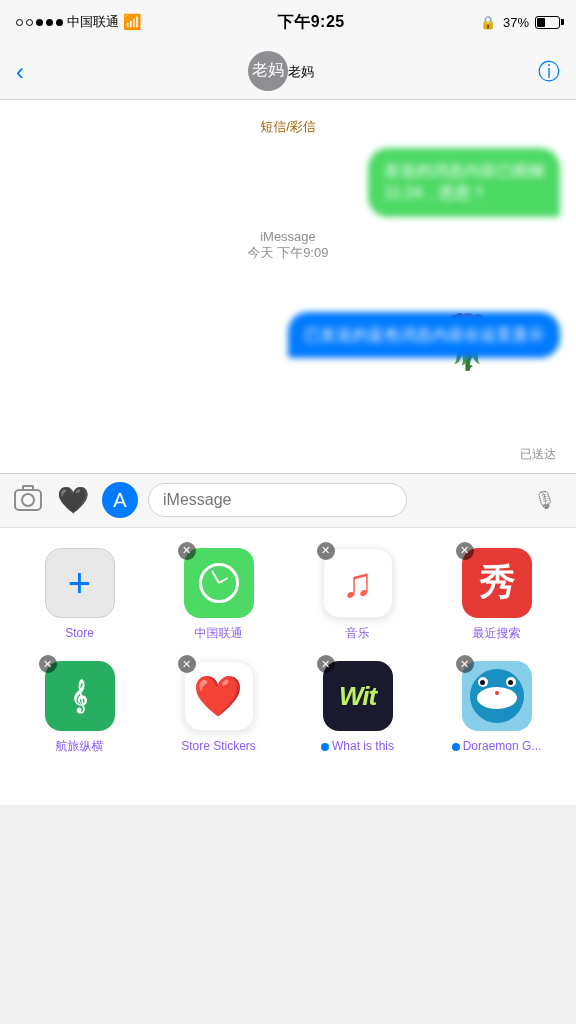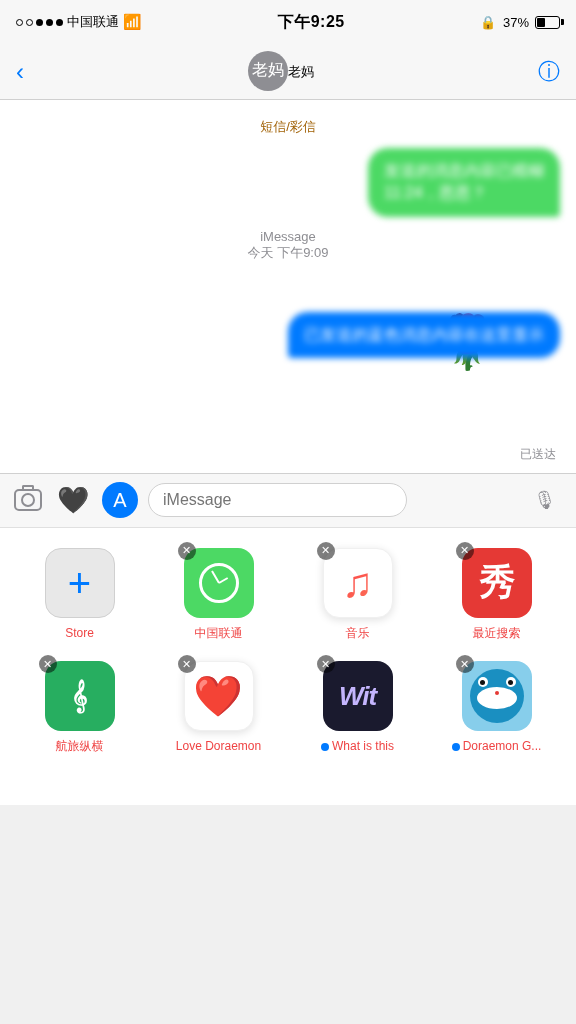--- a/index.html
+++ b/index.html
@@ -299,21 +299,21 @@
     .app-icon.wit {
       background: #1a1a2e;
       border-radius: 16px;
     }
     .app-icon.doraemon {
       background: #87ceeb;
       border-radius: 16px;
     }
     .app-label {
       font-size: 12px;
-      color: #ef4444;
+      color: #8b5cf6;
       text-align: center;
       line-height: 1.3;
     }
     .close-badge {
       position: absolute;
       top: -6px;
       left: -6px;
       width: 18px; height: 18px;
       background: rgba(0,0,0,0.5);
       border-radius: 50%;
@@ -378,21 +378,21 @@
       font-size: 32px;
       font-weight: 900;
     }
     .heart-sticker {
       font-size: 40px;
       color: #e91e63;
     }
     .wit-logo {
       font-size: 26px;
       font-weight: 800;
-      color: #c4b5fd;
+      color: #bef264;
       font-style: italic;
       letter-spacing: -1px;
     }
     .dot-blue {
       width: 8px; height: 8px;
       border-radius: 50%;
       background: #007aff;
       display: inline-block;
       margin-right: 3px;
       vertical-align: middle;
@@ -530,21 +530,21 @@
       <span class="app-label">航旅纵横</span>
     </div>
 
     <div class="app-item">
       <div class="app-icon-wrapper">
         <div class="close-badge">✕</div>
         <div class="app-icon love">
           <span class="heart-sticker">❤️</span>
         </div>
       </div>
-      <span class="app-label">Love Doraemon</span>
+      <span class="app-label">Store Stickers</span>
     </div>
 
     <div class="app-item">
       <div class="app-icon-wrapper">
         <div class="close-badge">✕</div>
         <div class="app-icon wit">
           <span class="wit-logo">Wit</span>
         </div>
       </div>
       <span class="app-label">

